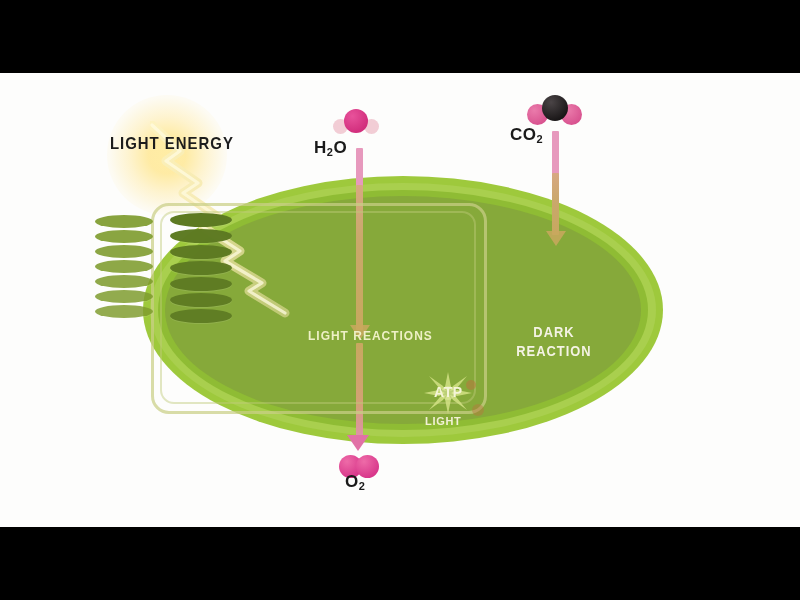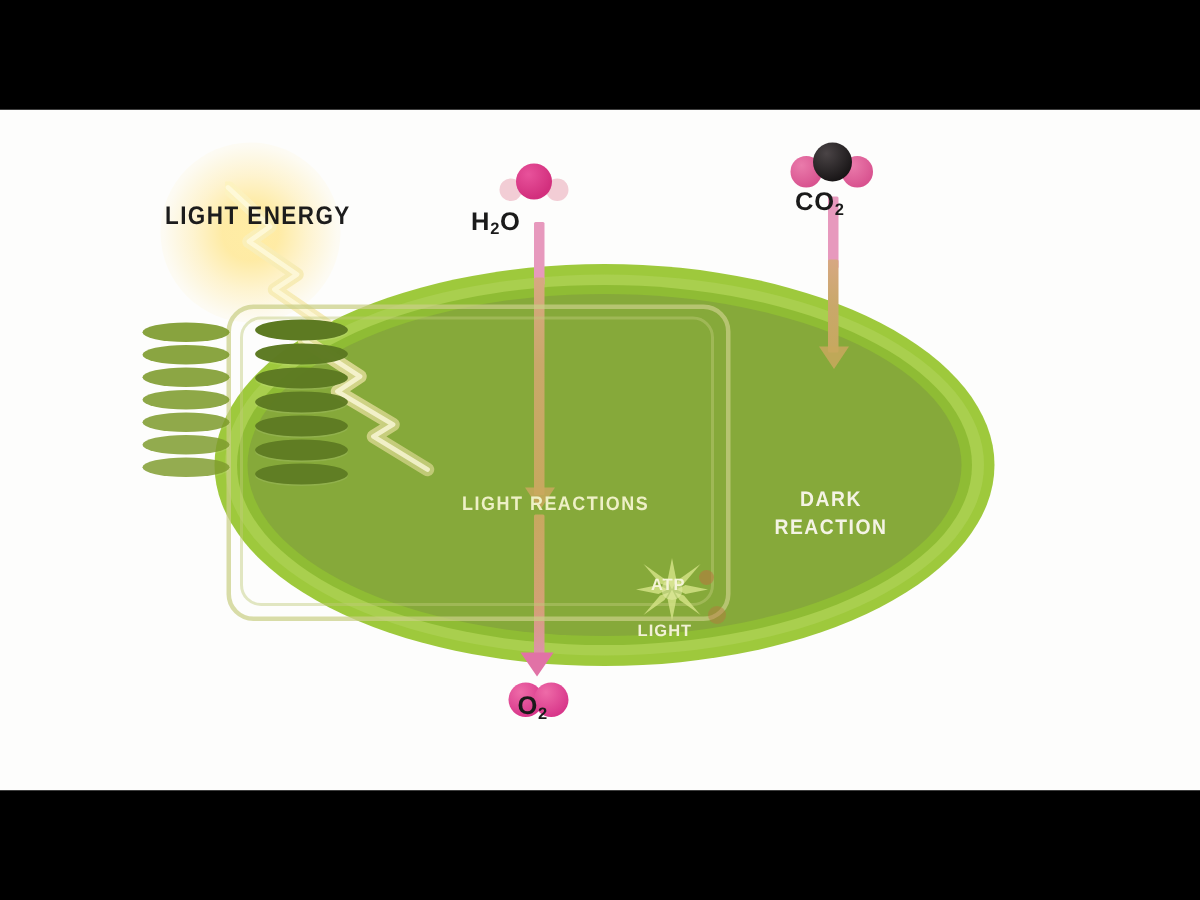--- a/index.html
+++ b/index.html
@@ -266,21 +266,21 @@
   
   #atp-burst {
     position: absolute;
     left: 424px; top: 299px;
     width: 48px; height: 42px;
     z-index: 13;
   }
   #atp-label {
     left: 434px;
     top: 311px;
-    font-size: 11px;
+    font-size: 14px;
     color: #f5f4d8;
     letter-spacing: .6px;
     z-index: 15;
   }
   #nadph-label {
     left: 425px;
     top: 342px;
     font-size: 11px;
     color: #f2f1d5;
     letter-spacing: .7px;
@@ -366,31 +366,31 @@
     </div>
 
     <div class="molecule" id="mol-co2" style="left:527px; top:22px; width:56px; height:32px;">
       <div class="atom" style="left:0px;  top:9px; width:21px; height:21px;
            background:radial-gradient(circle at 35% 30%, #ea7bab 0%, #d8528f 75%);"></div>
       <div class="atom" style="left:34px; top:9px; width:21px; height:21px;
            background:radial-gradient(circle at 35% 30%, #ea7bab 0%, #d8528f 75%);"></div>
       <div class="atom" style="left:15px; top:0px; width:26px; height:26px;
            background:radial-gradient(circle at 35% 28%, #4a4446 0%, #191617 75%);"></div>
     </div>
-    <div class="mol-label" style="left:530px; top:52px;">
+    <div class="mol-label" style="left:510px; top:52px;">
       <span>CO</span><sub>2</sub>
     </div>
 
     <div class="molecule" id="mol-o2" style="left:339px; top:382px; width:42px; height:24px;">
       <div class="atom" style="left:0px;  top:0px; width:23px; height:23px;
            background:radial-gradient(circle at 35% 28%, #ee6ba8 0%, #d8368a 75%);"></div>
       <div class="atom" style="left:17px; top:0px; width:23px; height:23px;
            background:radial-gradient(circle at 35% 28%, #ee6ba8 0%, #d8368a 75%);"></div>
     </div>
-    <div class="mol-label" style="left:345px; top:388px;">
+    <div class="mol-label" style="left:345px; top:399px;">
       <span>O</span><sub>2</sub>
     </div>
 
     <div id="light-reactions-label" class="cp-text">LIGHT REACTIONS</div>
 
     <div id="dark-reaction-label" class="cp-text">
       <div>DARK</div>
       <div>REACTION</div>
     </div>
 

